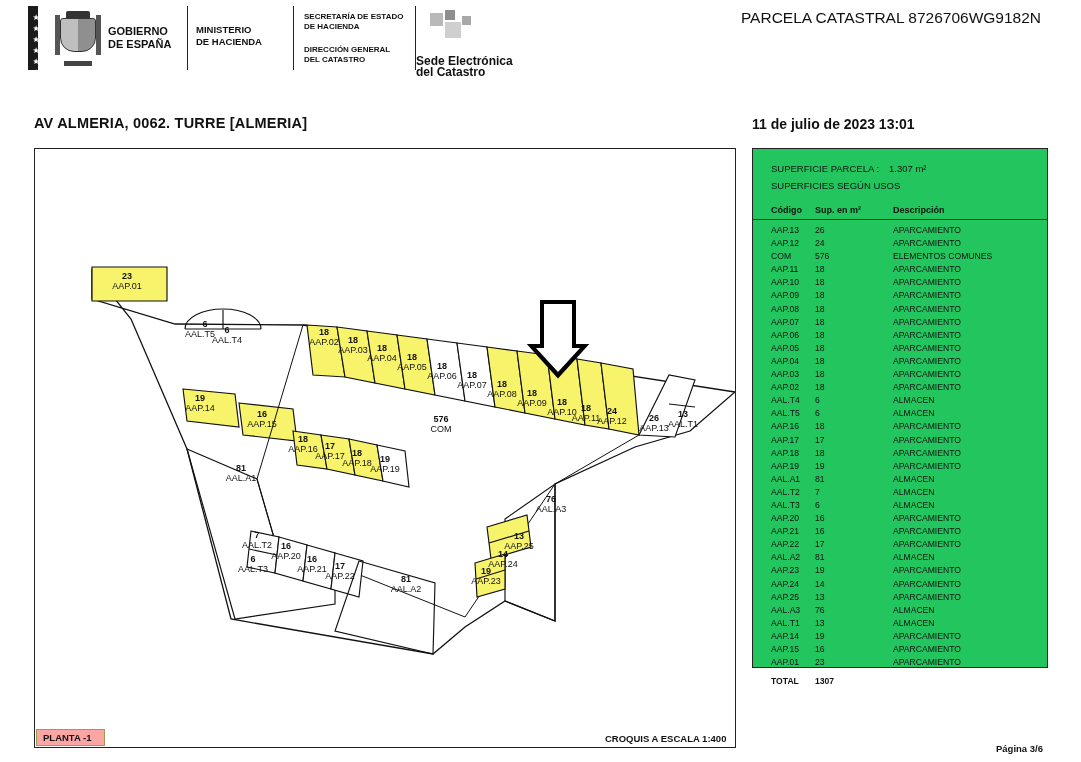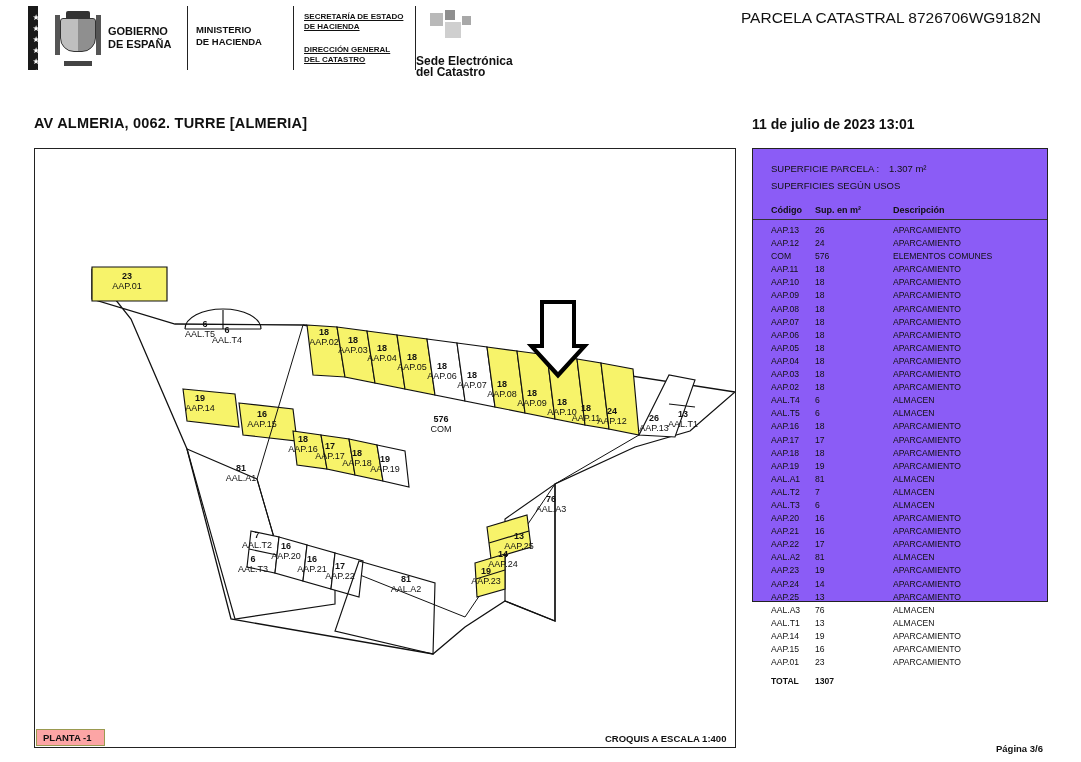--- a/index.html
+++ b/index.html
@@ -68,21 +68,21 @@
     left:160px; width:106px;
     border-right:1px solid #222;
     padding:18px 0 0 8px;
     font-size:9.5px; font-weight:bold; line-height:12px;
   }
 
   #sec-box {
     left:266px; width:122px;
     border-right:1px solid #222;
     padding:6px 0 0 10px;
-    font-size:8px; font-weight:bold; line-height:10px;text-decoration:underline;
+    font-size:8px; font-weight:bold; line-height:10px;
   }
   #sec-box .grp2 { margin-top:13px; }
 
   #sede-box {
     left:388px; width:120px;
     padding-top:4px;
   }
   #sede-squares { position:relative; width:44px; height:28px; margin-left:14px; }
   #sede-squares i { position:absolute; display:block; background:#b9b9b9; }
   #sede-squares i.s1 { left:0; top:3px; width:13px; height:13px; }
@@ -116,22 +116,22 @@
     background:#fca5a5; border:1px solid #9a9a50;
     font-size:9.5px; font-weight:bold; padding:2px 12px 2px 6px;
   }
   #escala {
     position:absolute; left:570px; bottom:3px;
     font-size:9.5px; font-weight:bold;
   }
 
   
   #info {
-    position:absolute; left:752px; top:148px; width:296px; height:454px;
-    border:1px solid #222; background:#8b5cf6;
+    position:absolute; left:752px; top:148px; width:296px; height:520px;
+    border:1px solid #222; background:#22c55e;
     padding:14px 0 0 0;
   }
   #info .row-top {
     font-size:9.5px; padding:0 0 0 18px; margin-bottom:6px;
     display:flex;
   }
   #info .row-top .lbl { width:118px; }
   #info .row-top .val { font-weight:normal; }
   #info .subhead {
     font-size:9.5px; padding-left:18px; margin-bottom:14px;

